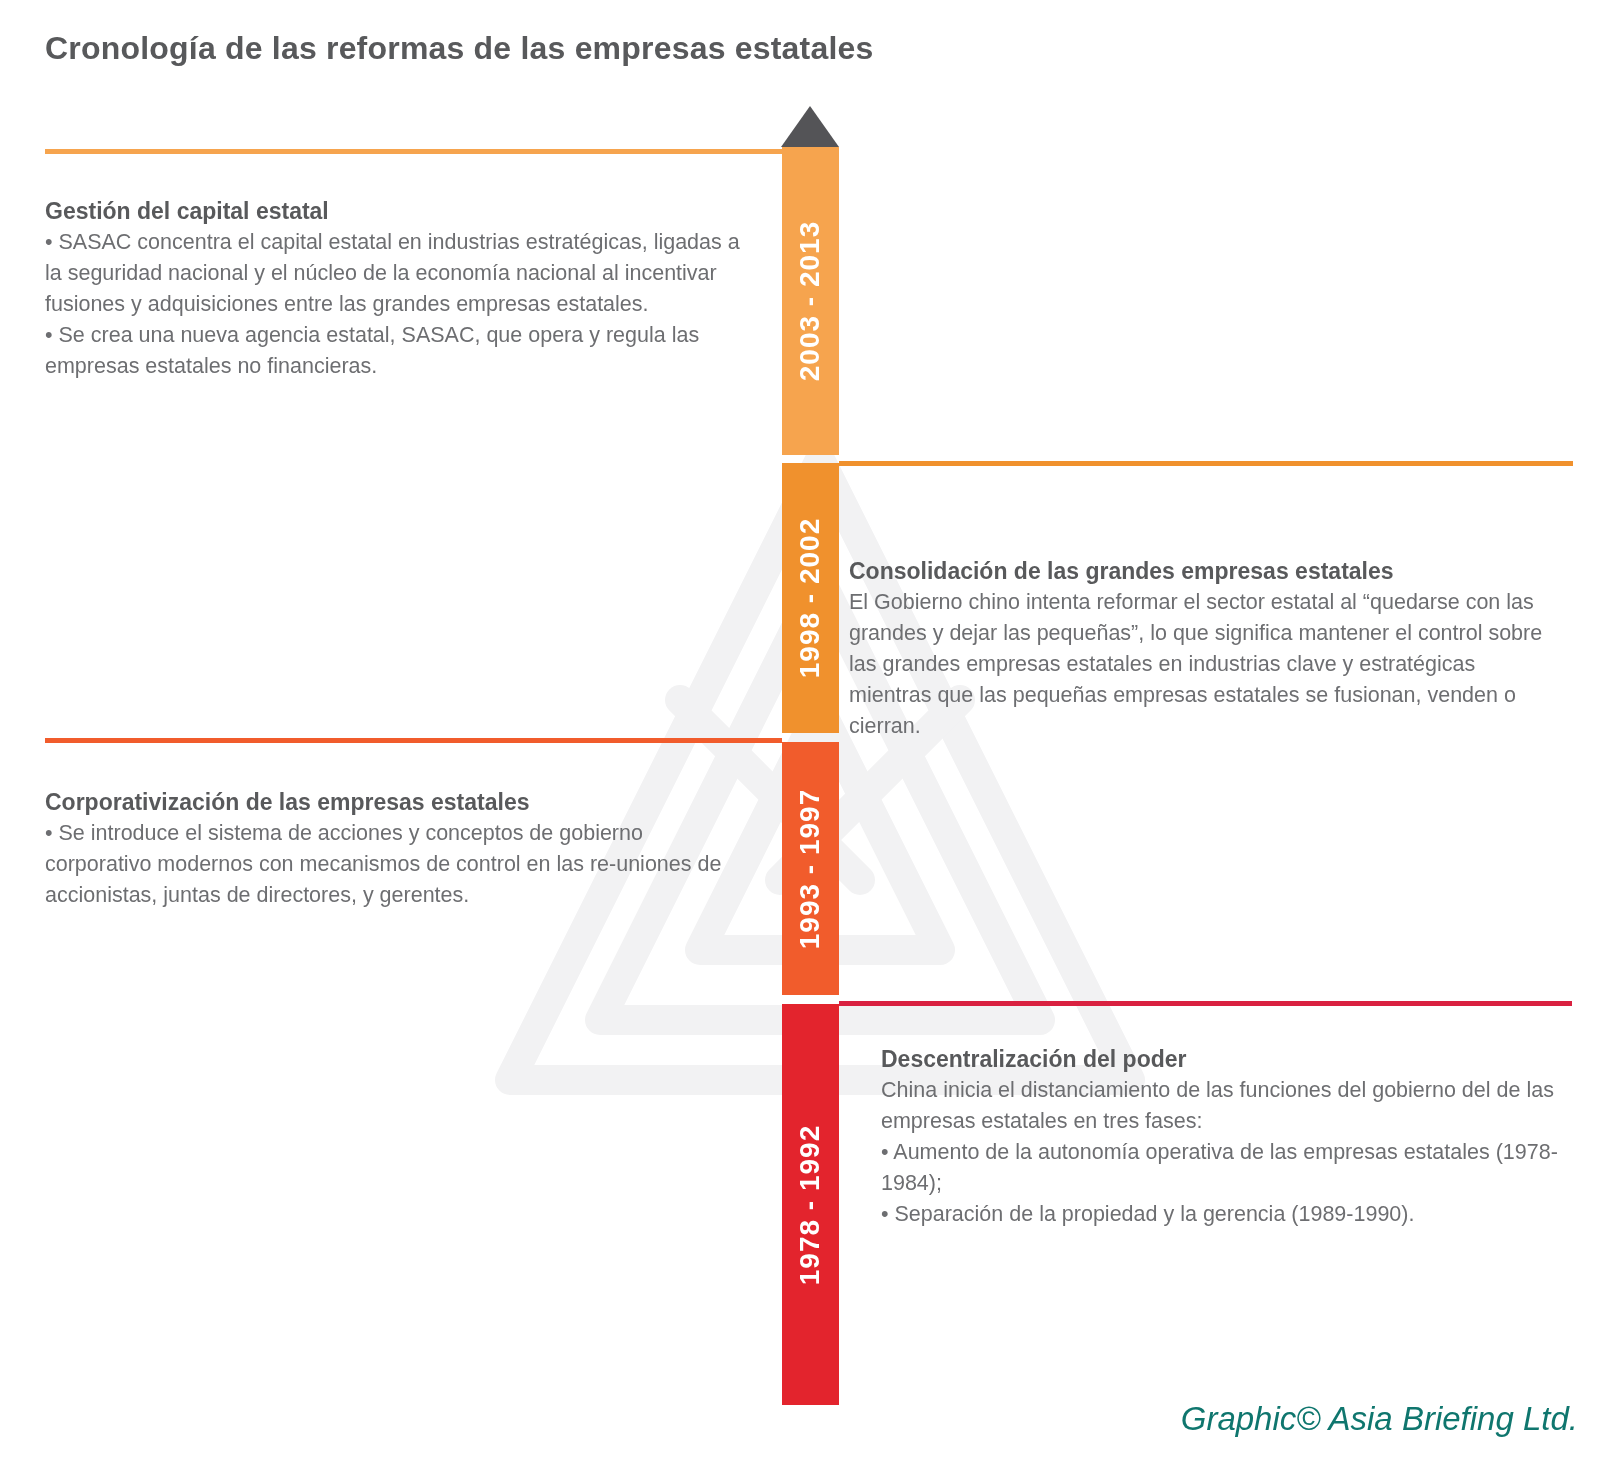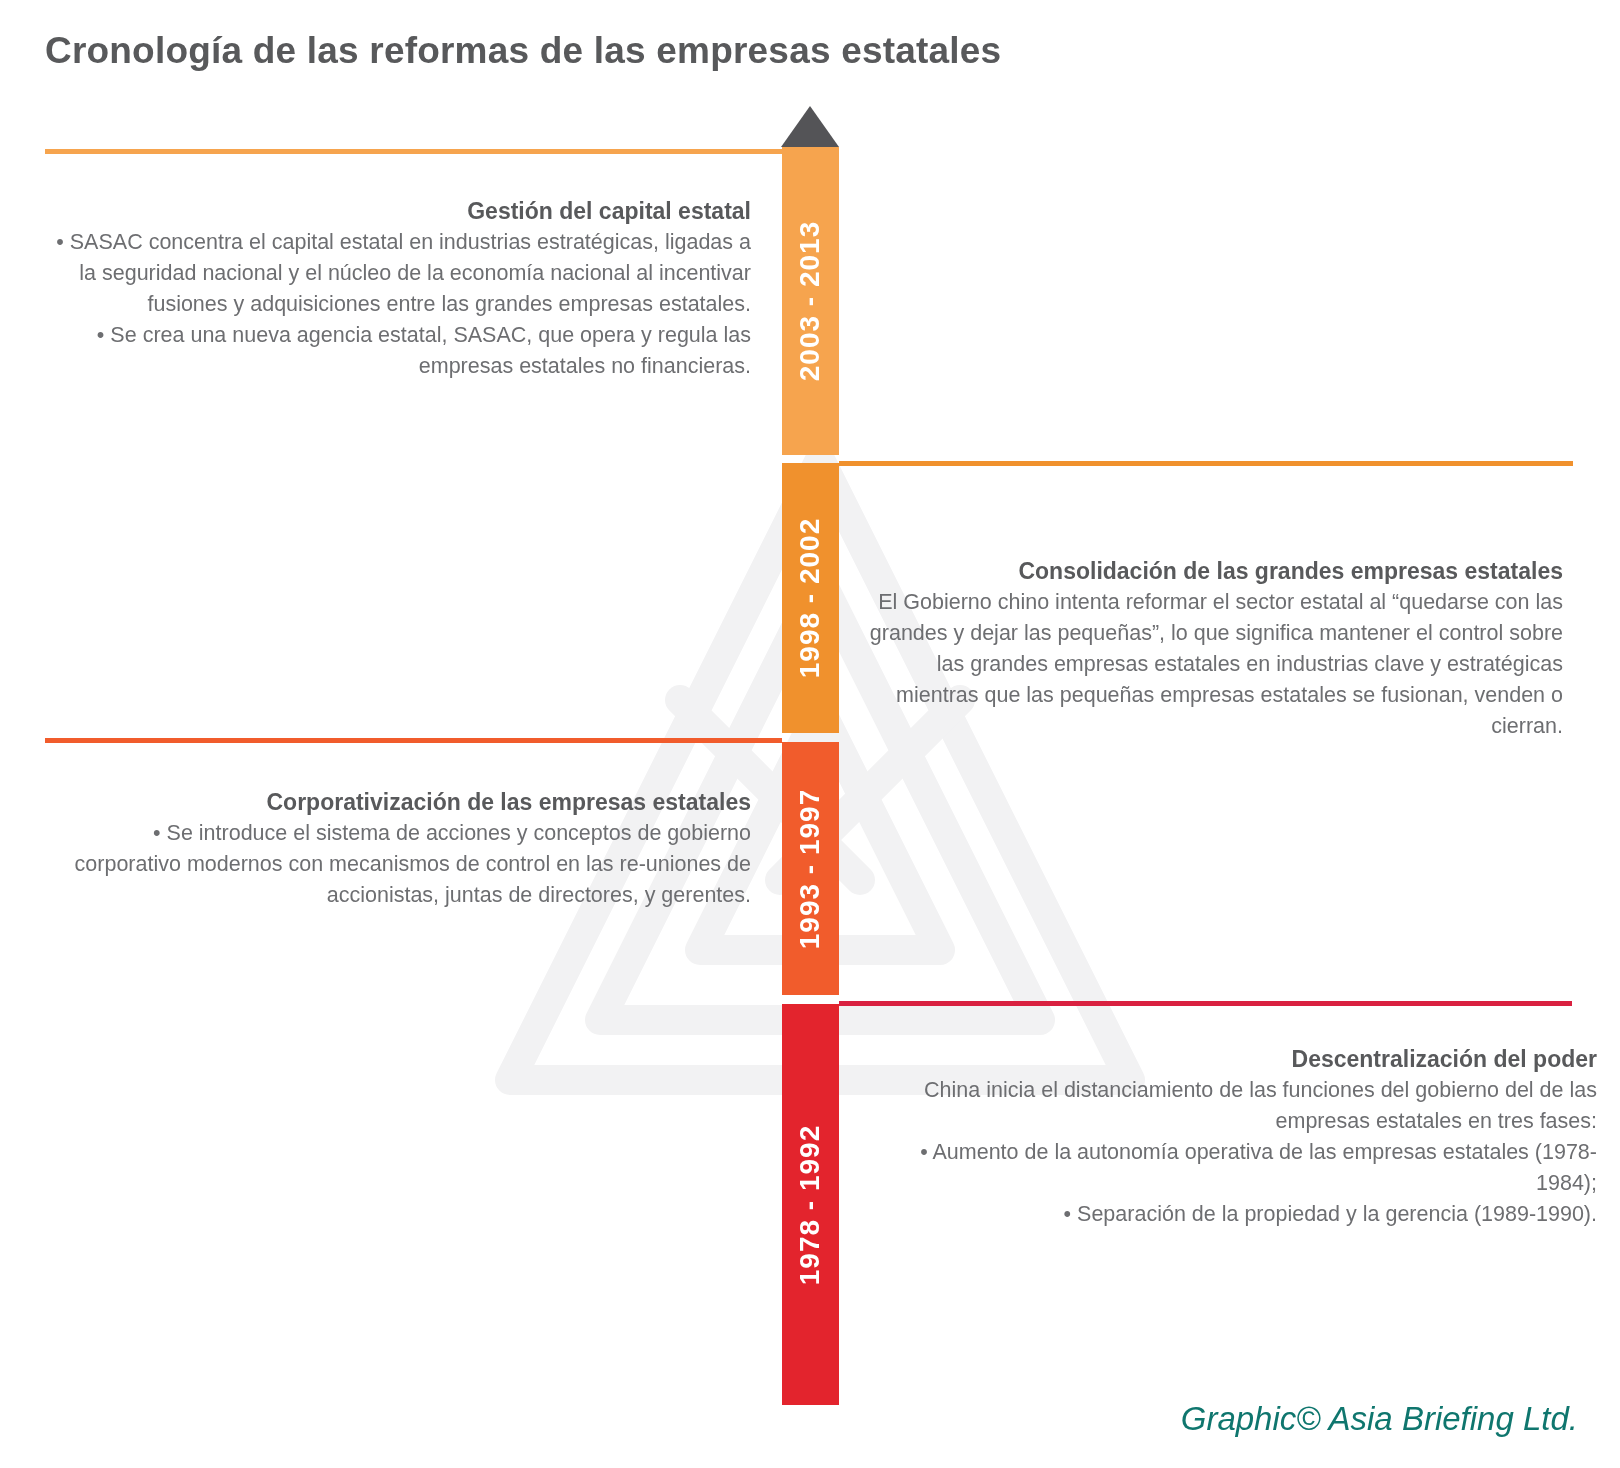--- a/index.html
+++ b/index.html
@@ -3,21 +3,21 @@
 <meta charset="utf-8">
 <style>
   html,body{margin:0;padding:0;background:#fff;}
   .canvas{
     position:relative;width:1620px;height:1468px;background:#ffffff;
     font-family:"Liberation Sans",sans-serif;overflow:hidden;
   }
   .watermark{position:absolute;left:430px;top:400px;z-index:0;}
   .title{
     position:absolute;left:45px;top:30px;margin:0;z-index:2;
-    font-size:37px;font-weight:bold;color:#58595B;letter-spacing:0.2px;
+    font-size:32px;font-weight:bold;color:#58595B;letter-spacing:0.2px;
   }
   .hline{position:absolute;height:5px;z-index:2;}
   .l1{left:45px;top:149px;width:737px;}
   .l2{left:839px;top:461px;width:734px;}
   .l3{left:45px;top:738px;width:737px;}
   .l4{left:839px;top:1001px;width:733px;}
   .arrow{
     position:absolute;left:781px;top:106px;width:0;height:0;z-index:2;
     border-left:29px solid transparent;border-right:29px solid transparent;
     border-bottom:41px solid #545457;
@@ -27,21 +27,21 @@
     display:flex;align-items:center;justify-content:center;
   }
   .seg1{top:147px;height:308px;}
   .seg2{top:463px;height:270px;}
   .seg3{top:742px;height:253px;}
   .seg4{top:1004px;height:401px;}
   .seg-label{
     transform:rotate(-90deg);white-space:nowrap;
     color:#ffffff;font-size:28px;font-weight:bold;letter-spacing:1px;
   }
-  .block{position:absolute;z-index:2;text-align:right;}
+  .block{position:absolute;z-index:2;}
   .b1{left:45px;top:196px;width:706px;}
   .b2{left:849px;top:508px;width:714px;margin-top:48px;}
   .b3{left:45px;top:787px;width:706px;}
   .b4{left:849px;top:1044px;width:716px;margin-left:32px;}
   .block h2{
     margin:0;font-size:23px;font-weight:bold;color:#58595B;line-height:31px;
   }
   .block p{
     margin:0;font-size:21.5px;color:#6D6E71;line-height:31px;
   }

